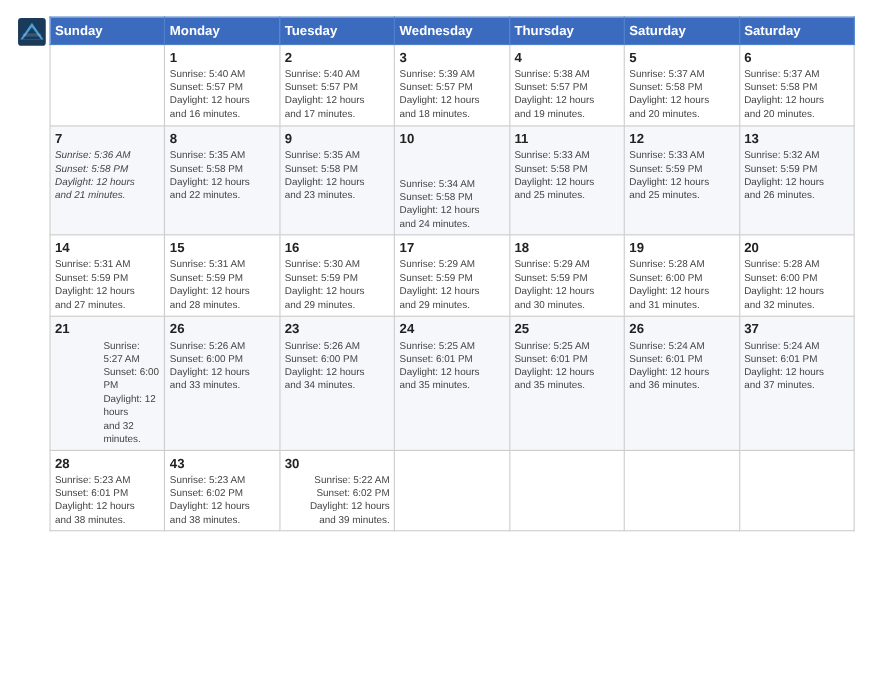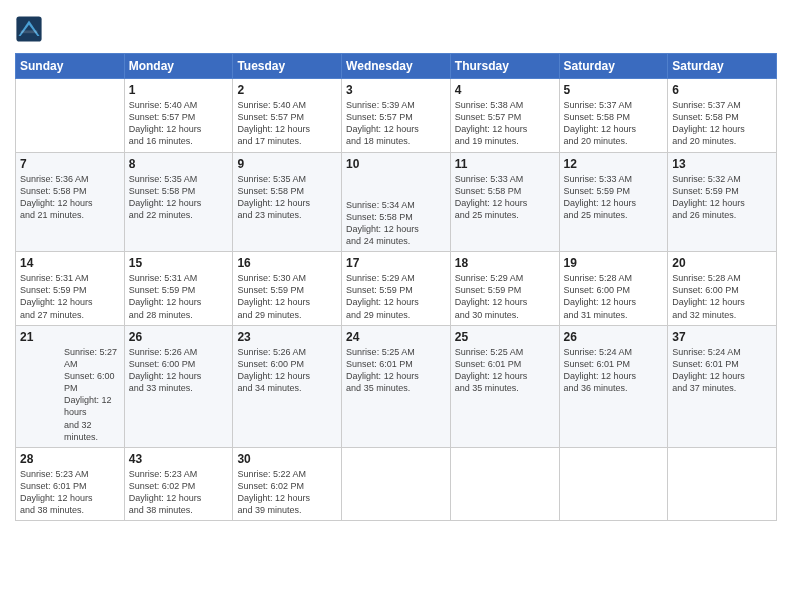--- a/index.html
+++ b/index.html
@@ -8,21 +8,21 @@
       background: #fff;
       width: 792px;
       height: 612px;
       overflow: hidden;
     }
     .page {
       width: 792px;
       height: 435px;
       padding: 15px;
       display: flex;
-      flex-direction: column;
+      flex-direction: row;
     }
     .header {
       display: flex;
       justify-content: space-between;
       align-items: flex-start;
       margin-bottom: 10px;
     }
     .logo {
       display: flex;
       align-items: center;
@@ -173,21 +173,21 @@
             <span class="day-num">6</span>
             <div class="cell-info" style="white-space: pre-line;">Sunrise: 5:37 AM
 Sunset: 5:58 PM
 Daylight: 12 hours
 and 20 minutes.</div>
           </td>
         </tr>
         <tr>
           <td>
             <span class="day-num">7</span>
-            <div class="cell-info" style="white-space: pre-line;">Sunrise: 5:36 AM
+            <div class="cell-info" style="white-space: pre-line; font-style: italic;">Sunrise: 5:36 AM
 Sunset: 5:58 PM
 Daylight: 12 hours
 and 21 minutes.</div>
           </td>
           <td>
             <span class="day-num">8</span>
             <div class="cell-info" style="white-space: pre-line;">Sunrise: 5:35 AM
 Sunset: 5:58 PM
 Daylight: 12 hours
 and 22 minutes.</div>
@@ -340,21 +340,21 @@
           </td>
           <td>
             <span class="day-num">43</span>
             <div class="cell-info" style="white-space: pre-line;">Sunrise: 5:23 AM
 Sunset: 6:02 PM
 Daylight: 12 hours
 and 38 minutes.</div>
           </td>
           <td>
             <span class="day-num">30</span>
-            <div class="cell-info" style="white-space: pre-line;">Sunrise: 5:22 AM
+            <div class="cell-info" style="white-space: pre-line; text-align: right;">Sunrise: 5:22 AM
 Sunset: 6:02 PM
 Daylight: 12 hours
 and 39 minutes.</div>
           </td>
           <td class="empty-cell"></td>
           <td class="empty-cell"></td>
           <td class="empty-cell"></td>
           <td class="empty-cell"></td>
         </tr>
       </tbody>

